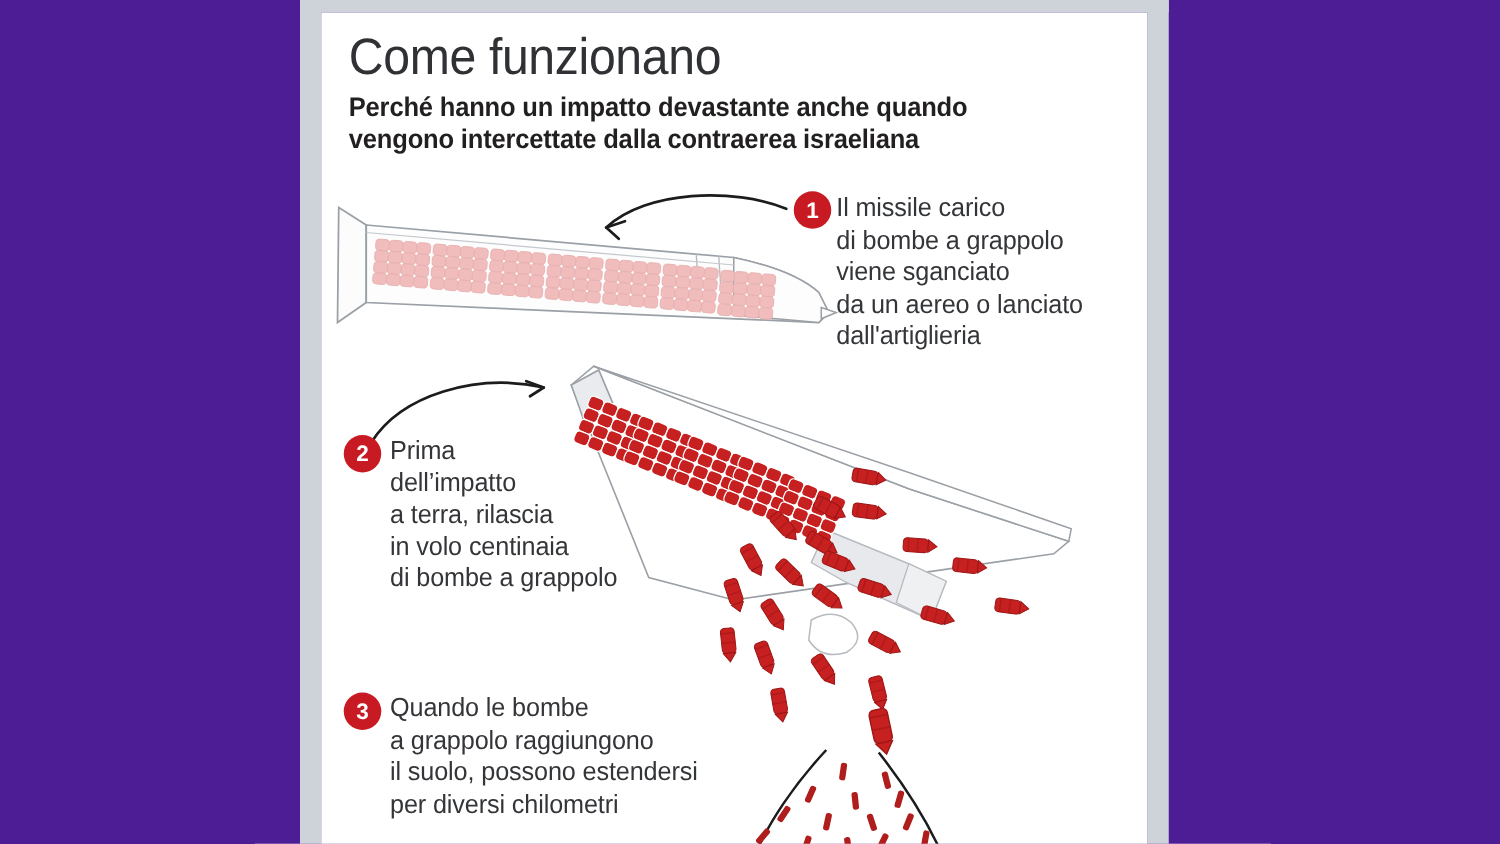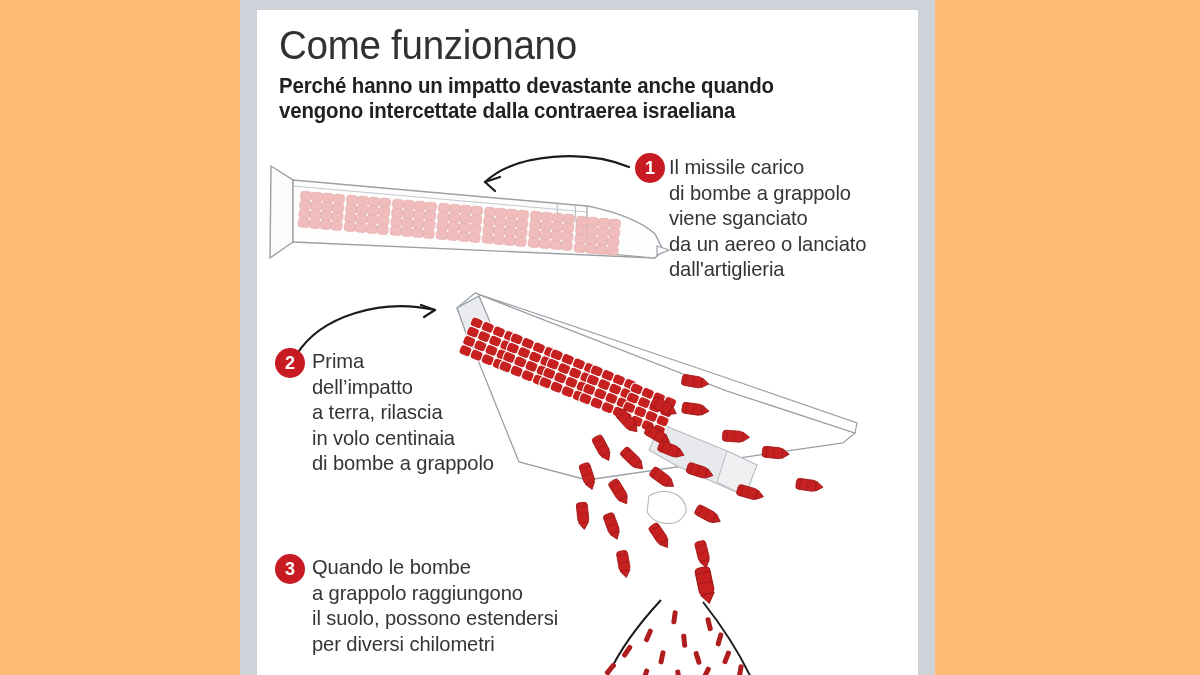--- a/index.html
+++ b/index.html
@@ -11,21 +11,21 @@
   body {
     width: 1200px;
     height: 675px;
     overflow: hidden;
     font-family: "Liberation Sans", sans-serif;
   }
   .page {
     position: relative;
     width: 1200px;
     height: 675px;
-    background: #fdba74;
+    background: #4c1d95;
   }
   
   .frame-left {
     position: absolute;
     left: 240px; top: 0; width: 17px; height: 675px;
     background: #ced3d9;
   }
   .frame-right {
     position: absolute;
     left: 918px; top: 0; width: 17px; height: 675px;

